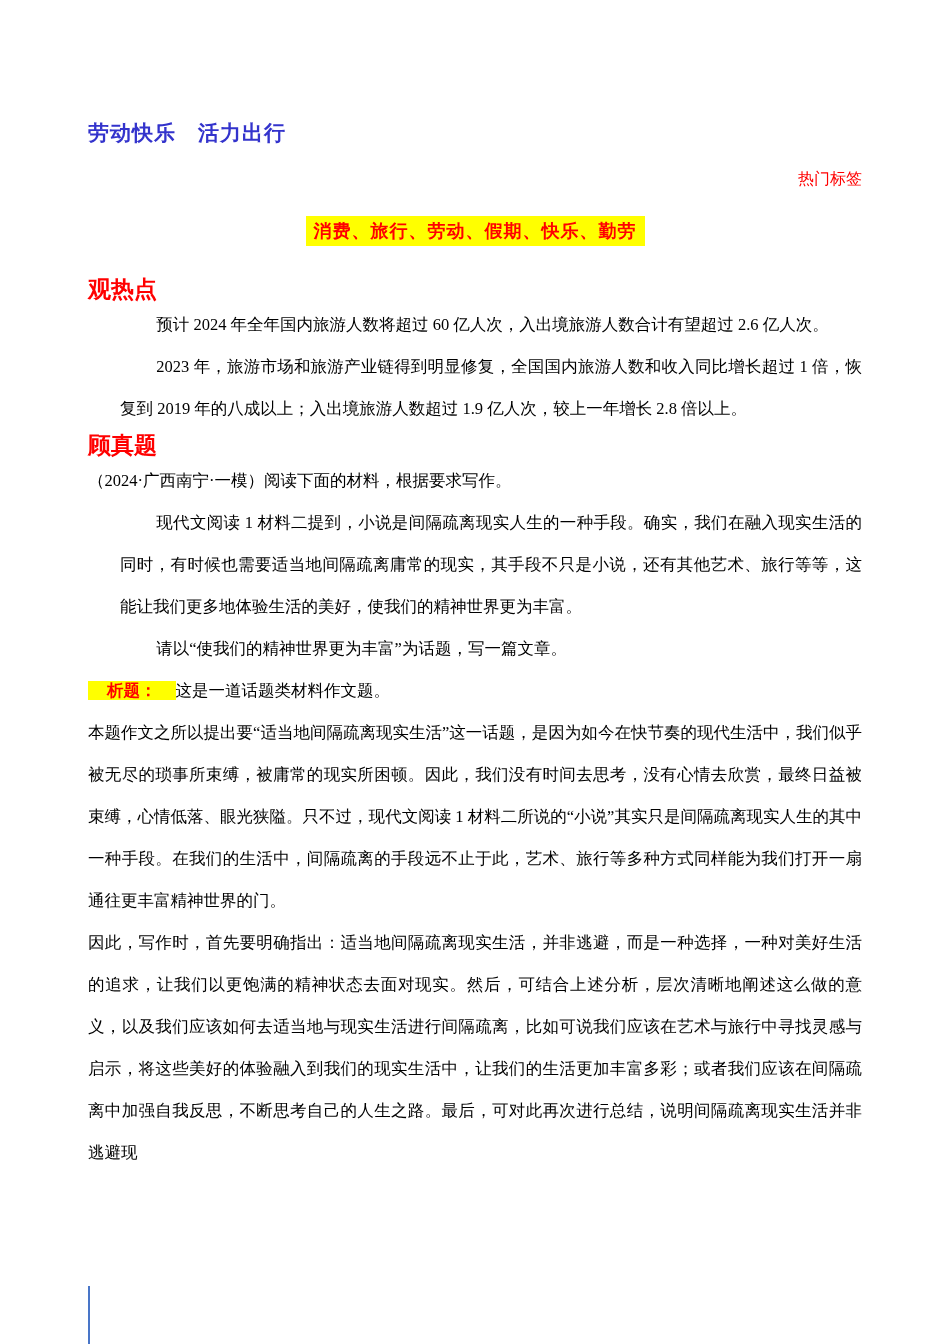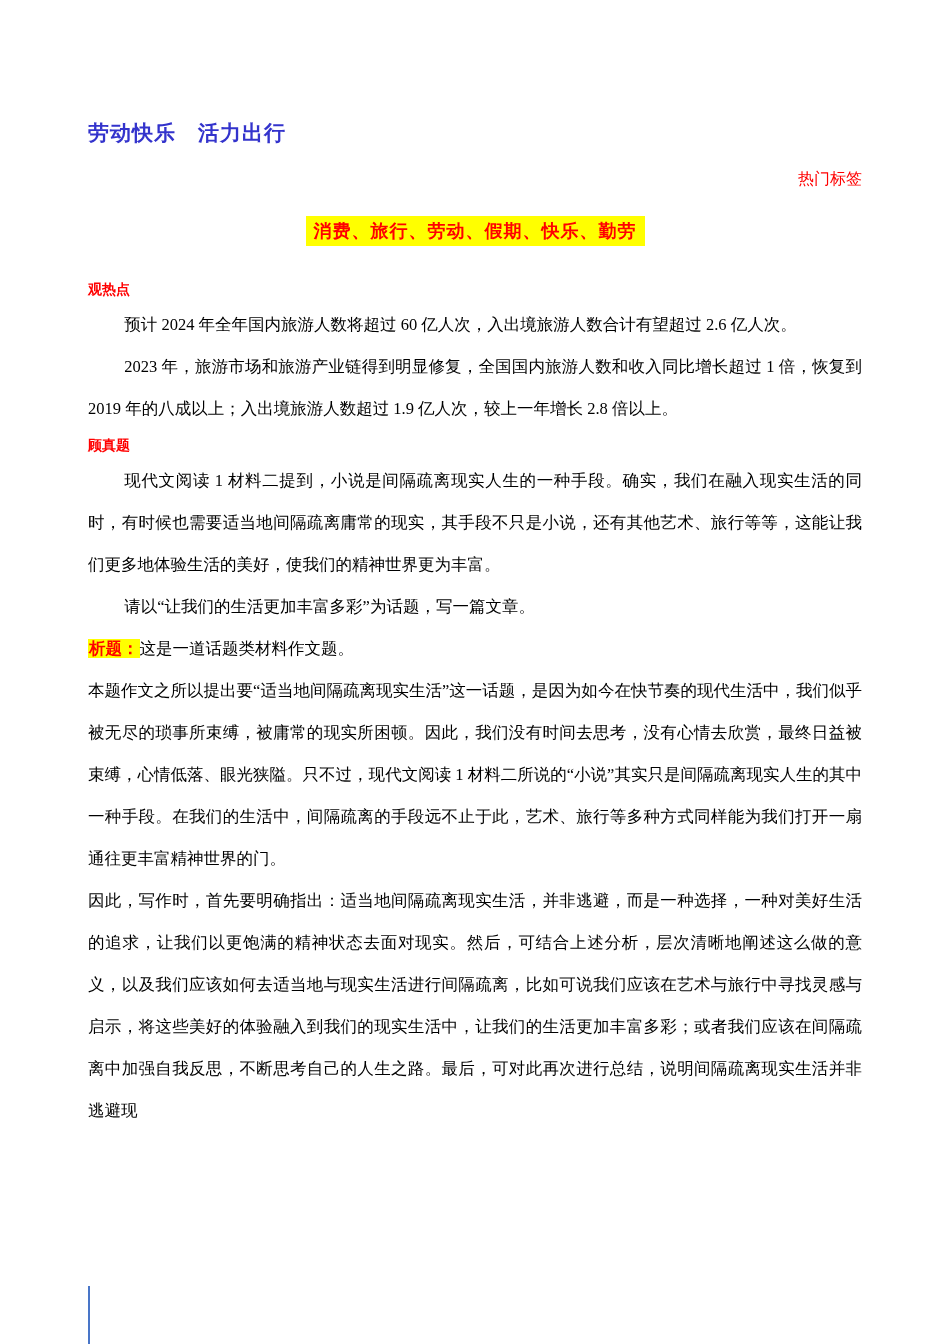--- a/index.html
+++ b/index.html
@@ -43,37 +43,37 @@
     color: #FF0000;
     font-size: 18px;
     font-weight: bold;
     line-height: 28px;
     padding: 1px 8px;
     letter-spacing: 1px;
     text-align: center;
   }
   .section-heading {
     color: #FF0000;
-    font-size: 14px;
+    font-size: 23px;
     font-weight: bold;
     line-height: 28px;
     margin-top: 2px;
   }
   p.body-par {
     font-size: 16.5px;
     line-height: 42px;
     text-align: justify;
     text-justify: inter-ideograph;
   }
-  p.indent { text-indent: 2.2em; }
+  p.indent { text-indent: 2.2em; margin-left: 32px; }
   .hl-label {
     background: #FFFF00;
     color: #FF0000;
     font-weight: bold;
-    padding: 0 1px;
+    padding: 0 19px;
   }
   .margin-marker {
     position: absolute;
     left: 88px;
     bottom: 0;
     width: 2px;
     height: 58px;
     background: #4976C8;
   }
 </style>
@@ -88,22 +88,23 @@
 
   <div class="tags-line">
     <span class="tags-highlight">消费、旅行、劳动、假期、快乐、勤劳</span>
   </div>
 
   <h2 class="section-heading">观热点</h2>
   <p class="body-par indent">预计 2024 年全年国内旅游人数将超过 60 亿人次，入出境旅游人数合计有望超过 2.6 亿人次。</p>
   <p class="body-par indent">2023 年，旅游市场和旅游产业链得到明显修复，全国国内旅游人数和收入同比增长超过 1 倍，恢复到 2019 年的八成以上；入出境旅游人数超过 1.9 亿人次，较上一年增长 2.8 倍以上。</p>
 
   <h2 class="section-heading">顾真题</h2>
+  <p class="body-par">（2024·广西南宁·一模）阅读下面的材料，根据要求写作。</p>
   <p class="body-par indent">现代文阅读 1 材料二提到，小说是间隔疏离现实人生的一种手段。确实，我们在融入现实生活的同时，有时候也需要适当地间隔疏离庸常的现实，其手段不只是小说，还有其他艺术、旅行等等，这能让我们更多地体验生活的美好，使我们的精神世界更为丰富。</p>
-  <p class="body-par indent">请以“让我们的生活更加丰富多彩”为话题，写一篇文章。</p>
+  <p class="body-par indent">请以“使我们的精神世界更为丰富”为话题，写一篇文章。</p>
 
   <p class="body-par"><span class="hl-label">析题：</span><span>这是一道话题类材料作文题。</span></p>
 
   <p class="body-par">本题作文之所以提出要“适当地间隔疏离现实生活”这一话题，是因为如今在快节奏的现代生活中，我们似乎被无尽的琐事所束缚，被庸常的现实所困顿。因此，我们没有时间去思考，没有心情去欣赏，最终日益被束缚，心情低落、眼光狭隘。只不过，现代文阅读 1 材料二所说的“小说”其实只是间隔疏离现实人生的其中一种手段。在我们的生活中，间隔疏离的手段远不止于此，艺术、旅行等多种方式同样能为我们打开一扇通往更丰富精神世界的门。</p>
   <p class="body-par">因此，写作时，首先要明确指出：适当地间隔疏离现实生活，并非逃避，而是一种选择，一种对美好生活的追求，让我们以更饱满的精神状态去面对现实。然后，可结合上述分析，层次清晰地阐述这么做的意义，以及我们应该如何去适当地与现实生活进行间隔疏离，比如可说我们应该在艺术与旅行中寻找灵感与启示，将这些美好的体验融入到我们的现实生活中，让我们的生活更加丰富多彩；或者我们应该在间隔疏离中加强自我反思，不断思考自己的人生之路。最后，可对此再次进行总结，说明间隔疏离现实生活并非逃避现</p>
 
   <div class="margin-marker"></div>
 
 </div>
 

